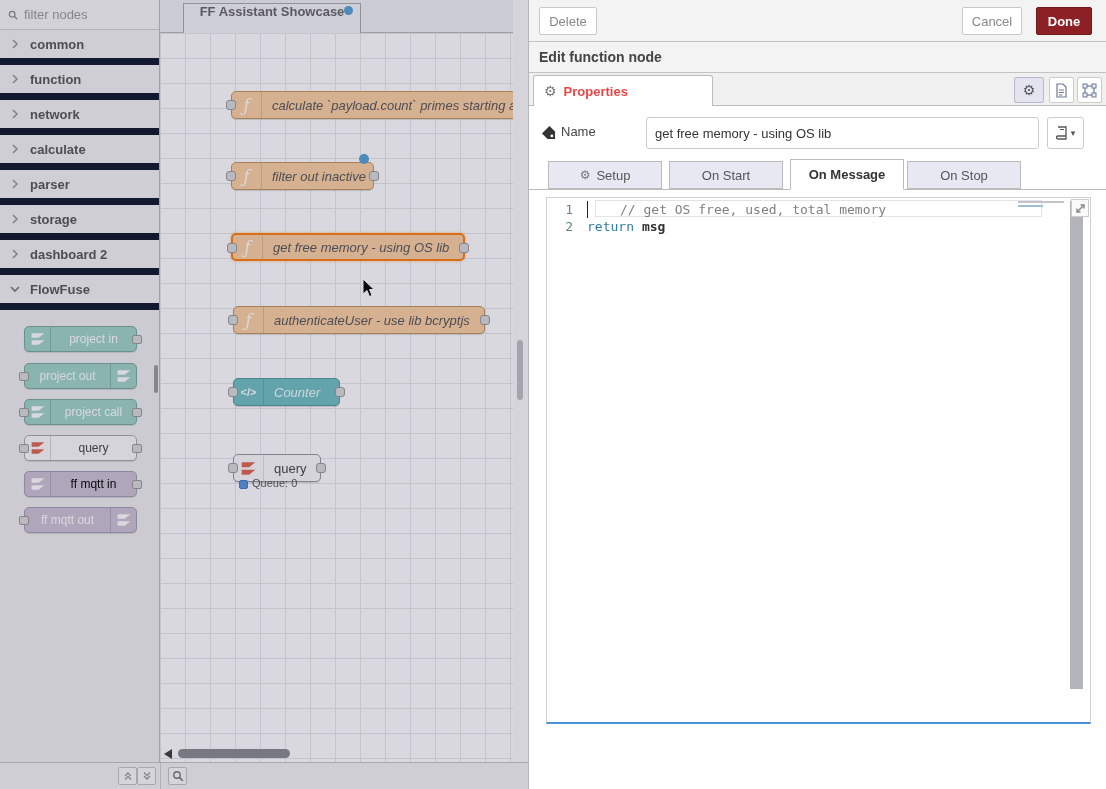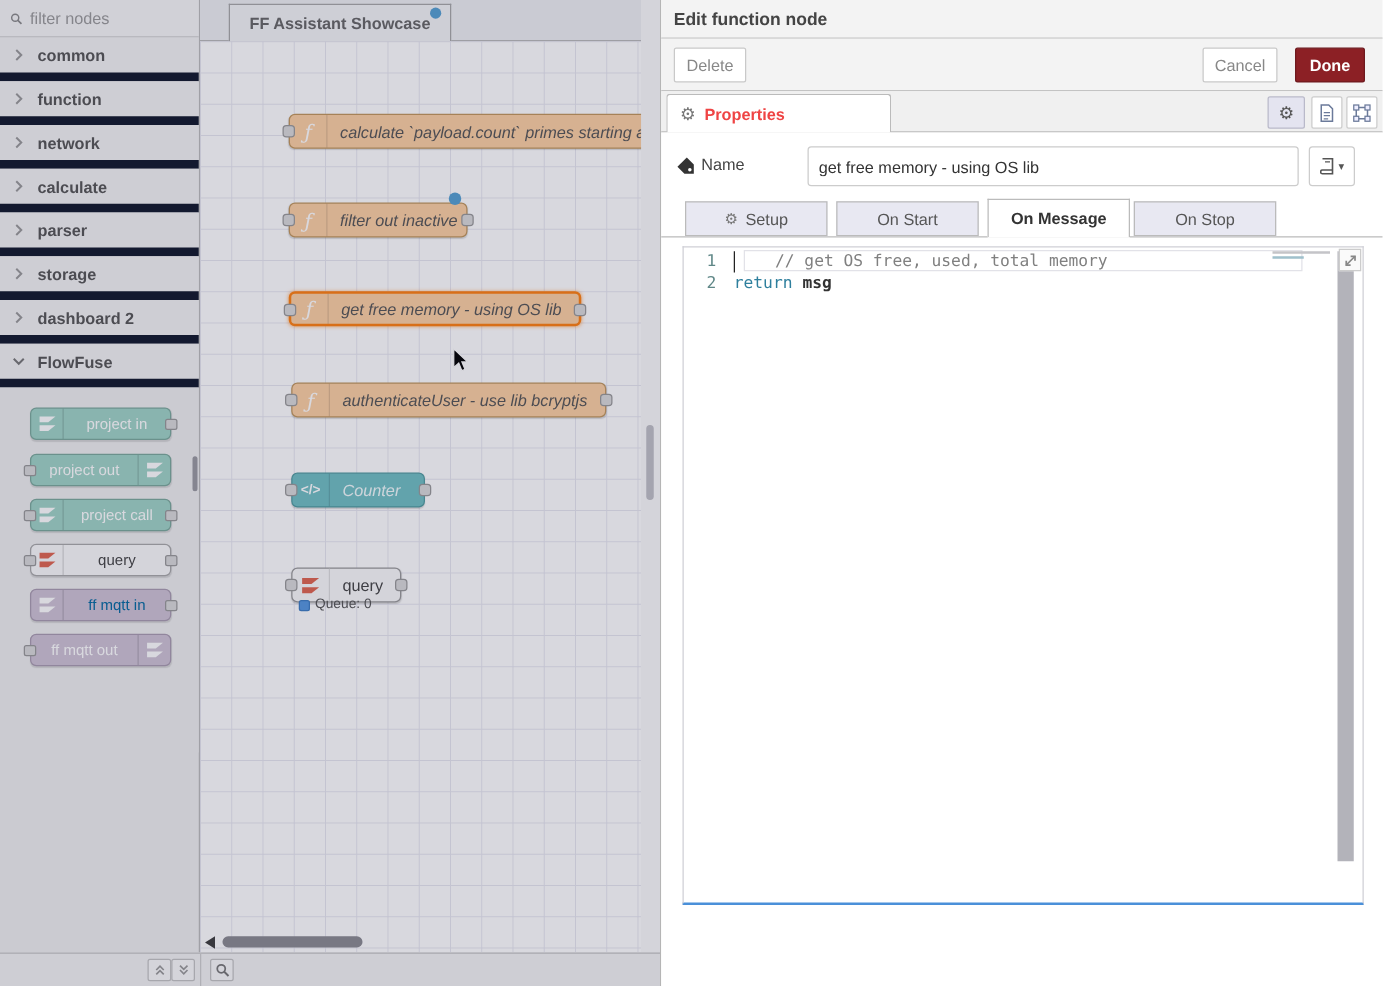--- a/index.html
+++ b/index.html
@@ -43,21 +43,21 @@
   .foot-btn { position:absolute; top:4px; height:18px; background:#fafafa; border:1px solid #c4c4c4;
               border-radius:2px; display:flex; align-items:center; justify-content:center; cursor:pointer; }
 
   
   #canvas { position:absolute; left:160px; top:0; width:353px; height:762px;
             background:#fff; overflow:hidden; }
   #tabbar { position:absolute; left:0; top:0; width:100%; height:33px;
             background:#eef0f2; border-bottom:1px solid #b9b9b9; }
   #flowtab { position:absolute; left:23px; top:3px; width:178px; height:30px;
              background:#f3f4f6; border:1px solid #a8a8a8; border-bottom:none;
-             display:flex; align-items:center; justify-content:center; cursor:pointer; }
+             display:flex; align-items:flex-start; justify-content:center; cursor:pointer; }
   #flowtab .tlbl { font-size:13px; font-weight:bold; color:#666; }
   #flowtab .moddot { position:absolute; right:7px; top:2px; width:9px; height:9px; border-radius:50%; }
   #grid { position:absolute; left:0; top:33px; width:100%; height:729px;
           background-image:
             linear-gradient(#e7e7f0 1px, transparent 1px),
             linear-gradient(90deg, #e7e7f0 1px, transparent 1px);
           background-size:25px 25px; }
   .rnode { position:absolute; height:28px; border-radius:5px; border:1px solid #c2975c;
            background:#fdd0a2; display:flex; align-items:center; cursor:pointer;
            box-shadow:0 1px 1px rgba(0,0,0,0.15); }
@@ -267,21 +267,21 @@
         <span class="knob kr"></span>
       </div>
 
       <div class="pal-node" style="top:161px; background:#cfc3d5; border-color:#a99bb0;">
         <span class="pn-icon il">
           <svg width="16" height="14" viewBox="0 0 24 22">
               <polygon points="2,2 22,2 13,9 2,9" fill="#fff"></polygon>
               <polygon points="2,13 22,13 13,20 2,20" fill="#fff"></polygon>
             </svg>
         </span>
-        <span class="nlabel" style="color:#0369a1;">ff mqtt in</span>
+        <span class="nlabel" style="color:#000000;">ff mqtt in</span>
         <span class="knob kr"></span>
       </div>
 
       <div class="pal-node" style="top:197px; background:#cfc3d5; border-color:#a99bb0;">
         <span class="nlabel" style="color:#fff;">ff mqtt out</span>
         <span class="pn-icon ir">
           <svg width="16" height="14" viewBox="0 0 24 22">
               <polygon points="2,2 22,2 13,9 2,9" fill="#fff"></polygon>
               <polygon points="2,13 22,13 13,20 2,20" fill="#fff"></polygon>
             </svg>
@@ -386,28 +386,28 @@
           <circle cx="5" cy="5" r="3.2" fill="none" stroke="#777" stroke-width="1.4"></circle>
           <line x1="7.4" y1="7.4" x2="10.8" y2="10.8" stroke="#777" stroke-width="1.6"></line>
         </svg>
     </span>
   </div>
 
   <div id="shade"></div>
 </div>
 
 <div id="panel">
-  <div id="panel-header">
-    <span class="title">Edit function node</span>
-  </div>
-
   <div id="btnrow">
     <button class="btn" id="btn-delete">Delete</button>
     <button class="btn" id="btn-cancel">Cancel</button>
     <button class="btn" id="btn-done" style="background:#8c2025;">Done</button>
+  </div>
+
+  <div id="panel-header">
+    <span class="title">Edit function node</span>
   </div>
 
   <div id="proptabs">
     <div id="tab-properties">
       <span class="gear-glyph">⚙</span>
       <span class="plbl">Properties</span>
     </div>
     <span class="mini-btn" id="mb-gear">
       <span class="gear-glyph" style="color:#555;">⚙</span>
     </span>

